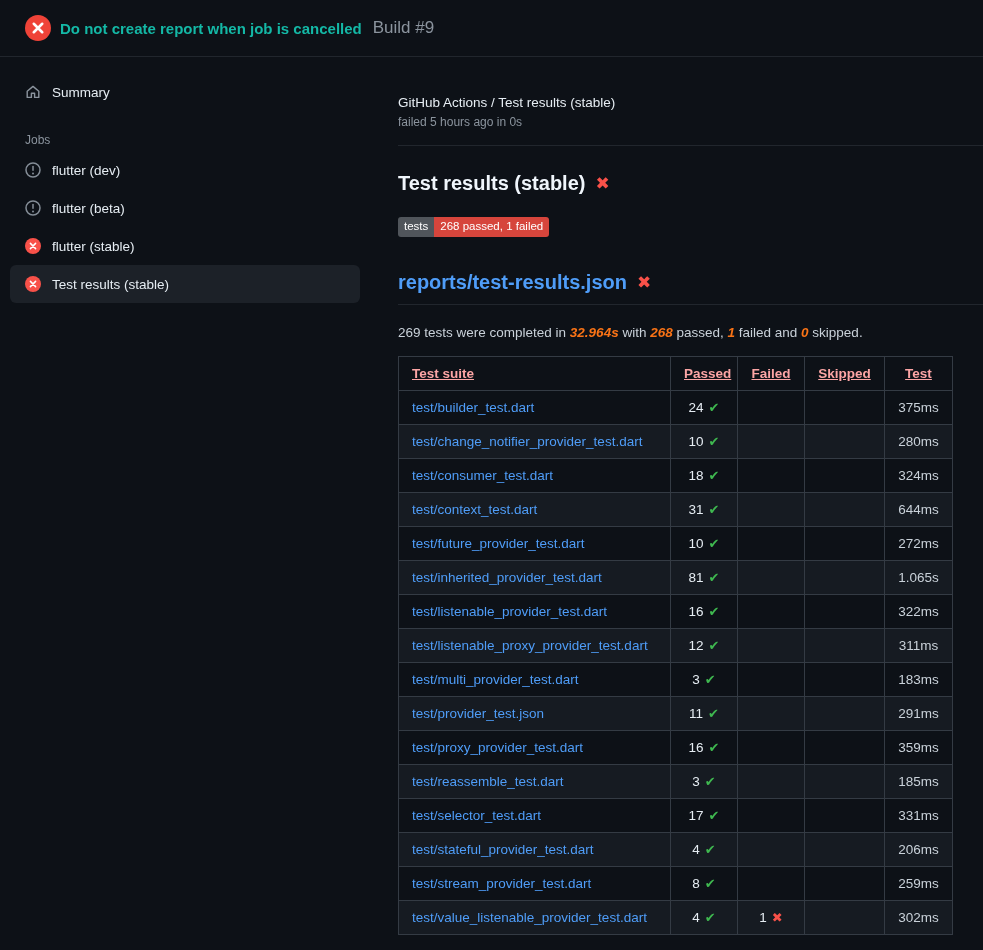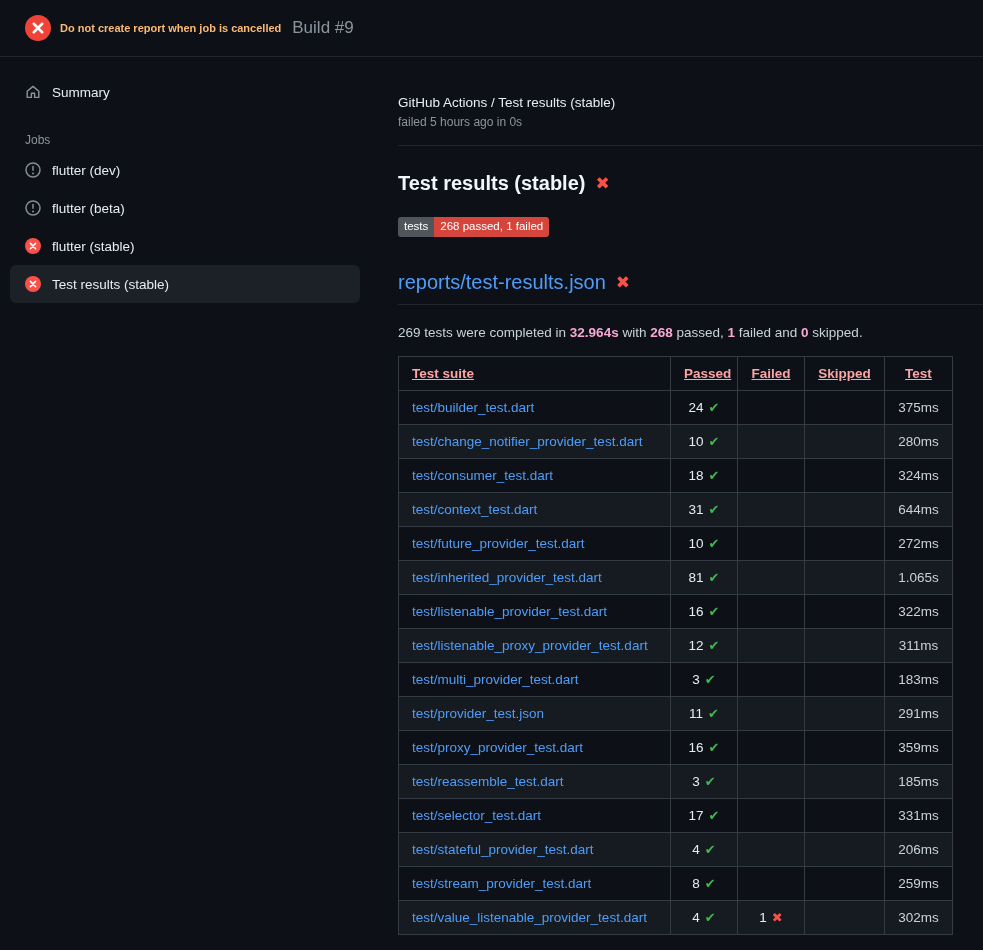--- a/index.html
+++ b/index.html
@@ -10,21 +10,21 @@
     font-family: "Liberation Sans", "DejaVu Sans", sans-serif;
     overflow: hidden;
   }
   .top-header {
     display: flex; align-items: center; gap: 9px;
     height: 57px; padding: 0 16px 0 25px;
     border-bottom: 1px solid #21262d;
   }
   .icon26 { flex: none; display: inline-flex; }
   .icon16 { flex: none; display: inline-flex; width: 16px; height: 16px; }
-  .top-header h1 { font-size: 11px; font-weight: 700; color: #fdba74; white-space: nowrap; }
+  .top-header h1 { font-size: 15px; font-weight: 700; color: #14b8a6; white-space: nowrap; }
   .build-number { font-size: 17px; color: #8b949e; font-weight: 400; margin-left: 2px; }
 
   .layout { display: flex; height: 893px; }
   .sidebar { width: 370px; flex: none; padding: 16px 10px 0 10px; }
   .side-item {
     display: flex; align-items: center; gap: 11px;
     padding: 11px 15px; border-radius: 6px;
     font-size: 13.5px; color: #e6edf3; cursor: pointer;
   }
   .side-item.selected { background: #1c2128; }
@@ -41,24 +41,24 @@
 
   .badge { margin-top: 22px; display: inline-flex; font-size: 11.5px; border-radius: 3px; overflow: hidden; line-height: 1; }
   .badge .k { background: #50555b; color: #ffffff; padding: 4px 6px; }
   .badge .v { background: #d6453c; color: #ffffff; padding: 4px 6px; }
 
   .report-heading {
     margin-top: 34px; padding-bottom: 10px;
     border-bottom: 1px solid #21262d;
     display: flex; align-items: center; gap: 10px;
   }
-  .report-link { color: #4f9df8; font-size: 20px; font-weight: 400; text-decoration: none; }
+  .report-link { color: #4f9df8; font-size: 20px; font-weight: 700; text-decoration: none; }
 
   .summary-line { margin-top: 20px; font-size: 13.5px; color: #c9d1d9; }
-  .summary-line b { color: #f9a8d4; font-weight: 700; }
+  .summary-line b { color: #f97316; font-weight: 700; font-style: italic; }
 
   table.results { margin-top: 16px; border-collapse: collapse; table-layout: fixed; width: 554px; font-size: 13.5px; }
   .results th, .results td { border: 1px solid #343b44; padding: 0 13px; height: 34px; overflow: hidden; white-space: nowrap; }
   .results th { font-weight: 700; text-align: left; color: #fca5a5; text-decoration: underline; }
   .results th.c, .results td.c { text-align: center; }
   .results tbody tr:nth-child(even) { background: #161b22; }
   .results td.time { color: #c9d1d9; text-align: center; }
   .suite-link { color: #4f9df8; text-decoration: none; }
   .num { color: #e6edf3; }
   .mark { margin-left: 5px; font-size: 13px; line-height: 1; }

